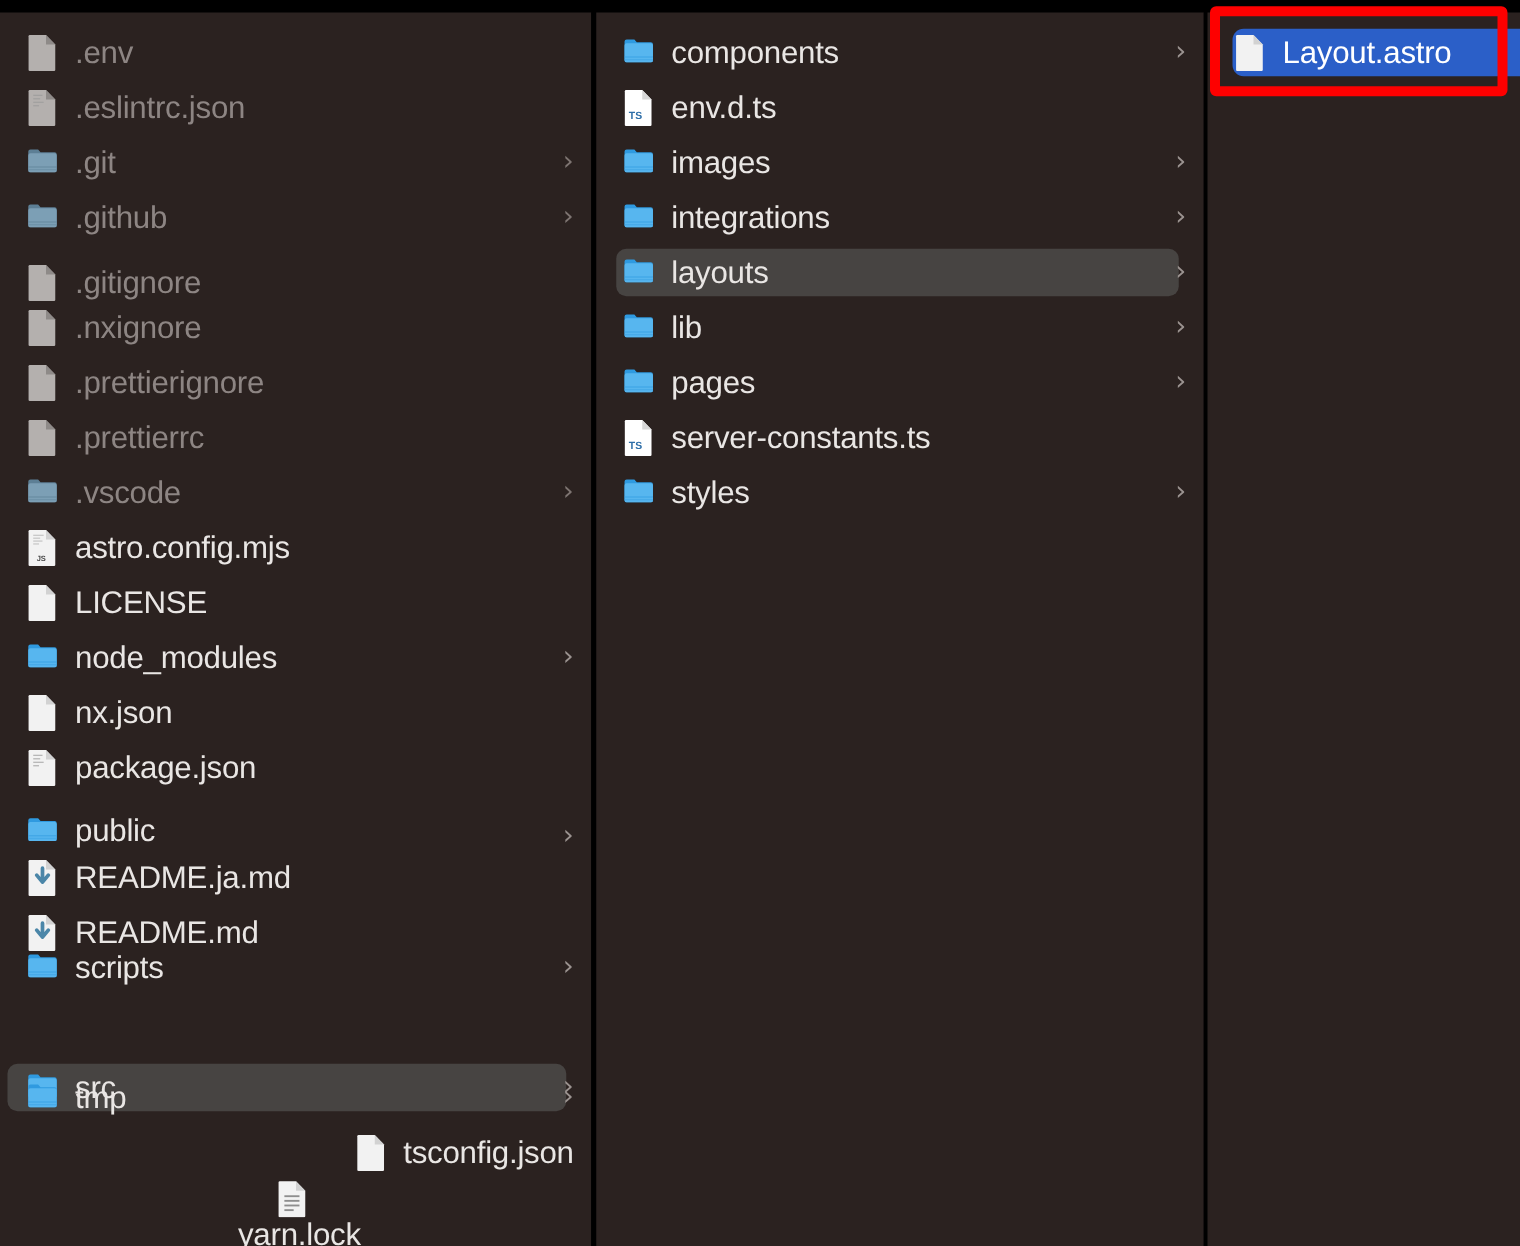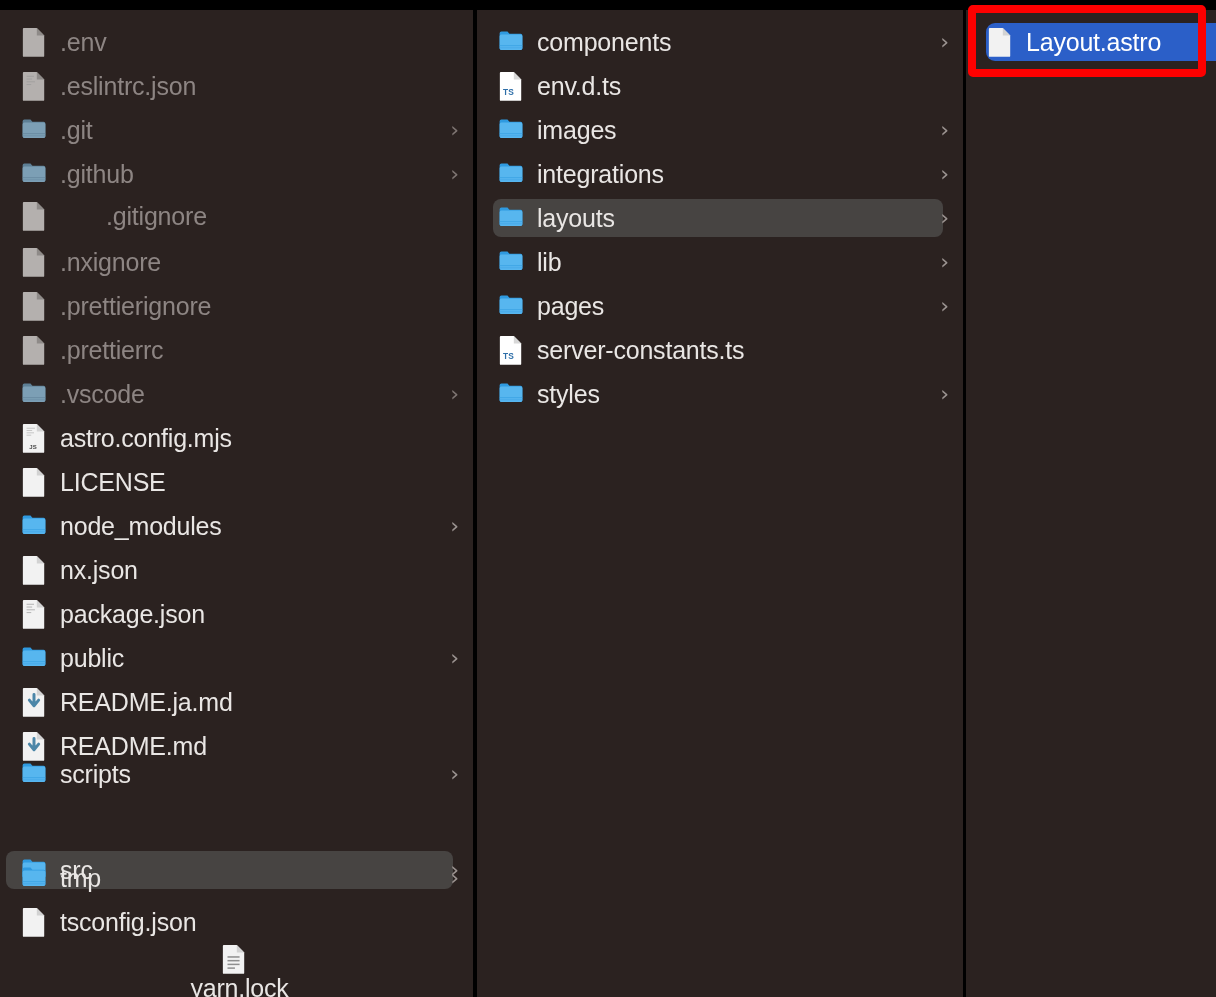--- a/index.html
+++ b/index.html
@@ -136,21 +136,21 @@
           <svg class="ic" width="28" height="28" viewBox="0 0 28 32" xmlns="http://www.w3.org/2000/svg">
             <path d="M1 6 a2 2 0 0 1 2 -2 h7 l2.2 2.6 h12.8 a2 2 0 0 1 2 2 v14.4 a2 2 0 0 1 -2 2 h-22 a2 2 0 0 1 -2 -2 z" fill="#5d7f95"></path>
             <path d="M1 9.5 a2 2 0 0 1 2 -2 h22 a2 2 0 0 1 2 2 v13.5 a2 2 0 0 1 -2 2 h-22 a2 2 0 0 1 -2 -2 z" fill="#7c9fb5"></path>
             <rect x="1" y="19.5" width="26" height="1.2" fill="#5d7f95" opacity="0.55"></rect>
             <rect x="1" y="22" width="26" height="1.2" fill="#5d7f95" opacity="0.4"></rect>
           </svg>
         </span>
         <span class="label">.github</span>
         <span class="chev">›</span>
       </div>
-      <div class="row dim" style="top: 184px; gap: 46px;">
+      <div class="row dim" style="top: 194px;">
         <span class="icon">
           <svg class="ic" width="26" height="30" viewBox="0 0 28 32" xmlns="http://www.w3.org/2000/svg">
             <path d="M3 1 h14 l8 8 v22 a1 1 0 0 1 -1 1 h-21 a1 1 0 0 1 -1 -1 v-29 a1 1 0 0 1 1 -1 z" fill="#b4b0ae"></path>
             <path d="M17 1 l8 8 h-8 z" fill="#8e8a88"></path>
           </svg>
         </span>
         <span class="label">.gitignore</span>
       </div>
       <div class="row dim" style="top: 230px;">
         <span class="icon">
@@ -245,21 +245,21 @@
             <g fill="#9a9a9a" opacity="0.75">
               <rect x="6" y="5" width="8" height="1"></rect>
               <rect x="6" y="8" width="6" height="1"></rect>
               <rect x="6" y="11" width="9" height="1"></rect>
               <rect x="6" y="14" width="5" height="1"></rect>
             </g>
           </svg>
         </span>
         <span class="label">package.json</span>
       </div>
-      <div class="row" style="top: 626px;">
+      <div class="row" style="top: 626px; align-items: flex-end;">
         <span class="icon">
           <svg class="ic" width="28" height="28" viewBox="0 0 28 32" xmlns="http://www.w3.org/2000/svg">
             <path d="M1 6 a2 2 0 0 1 2 -2 h7 l2.2 2.6 h12.8 a2 2 0 0 1 2 2 v14.4 a2 2 0 0 1 -2 2 h-22 a2 2 0 0 1 -2 -2 z" fill="#2f9ae0"></path>
             <path d="M1 9.5 a2 2 0 0 1 2 -2 h22 a2 2 0 0 1 2 2 v13.5 a2 2 0 0 1 -2 2 h-22 a2 2 0 0 1 -2 -2 z" fill="#57b6ef"></path>
             <rect x="1" y="19.5" width="26" height="1.2" fill="#2f9ae0" opacity="0.55"></rect>
             <rect x="1" y="22" width="26" height="1.2" fill="#2f9ae0" opacity="0.4"></rect>
           </svg>
         </span>
         <span class="label">public</span>
         <span class="chev">›</span>
@@ -314,21 +314,21 @@
           <svg class="ic" width="28" height="28" viewBox="0 0 28 32" xmlns="http://www.w3.org/2000/svg">
             <path d="M1 6 a2 2 0 0 1 2 -2 h7 l2.2 2.6 h12.8 a2 2 0 0 1 2 2 v14.4 a2 2 0 0 1 -2 2 h-22 a2 2 0 0 1 -2 -2 z" fill="#2f9ae0"></path>
             <path d="M1 9.5 a2 2 0 0 1 2 -2 h22 a2 2 0 0 1 2 2 v13.5 a2 2 0 0 1 -2 2 h-22 a2 2 0 0 1 -2 -2 z" fill="#57b6ef"></path>
             <rect x="1" y="19.5" width="26" height="1.2" fill="#2f9ae0" opacity="0.55"></rect>
             <rect x="1" y="22" width="26" height="1.2" fill="#2f9ae0" opacity="0.4"></rect>
           </svg>
         </span>
         <span class="label">tmp</span>
         <span class="chev">›</span>
       </div>
-      <div class="row" style="top: 890px;">
+      <div class="row" style="top: 890px; justify-content: flex-end;">
         <span class="icon">
           <svg class="ic" width="26" height="30" viewBox="0 0 28 32" xmlns="http://www.w3.org/2000/svg">
             <path d="M3 1 h14 l8 8 v22 a1 1 0 0 1 -1 1 h-21 a1 1 0 0 1 -1 -1 v-29 a1 1 0 0 1 1 -1 z" fill="#f2f2f2"></path>
             <path d="M17 1 l8 8 h-8 z" fill="#d2d2d2"></path>
           </svg>
         </span>
         <span class="label">tsconfig.json</span>
       </div>
       <div class="row" style="top: 934px; flex-direction: column;">
         <span class="icon">

